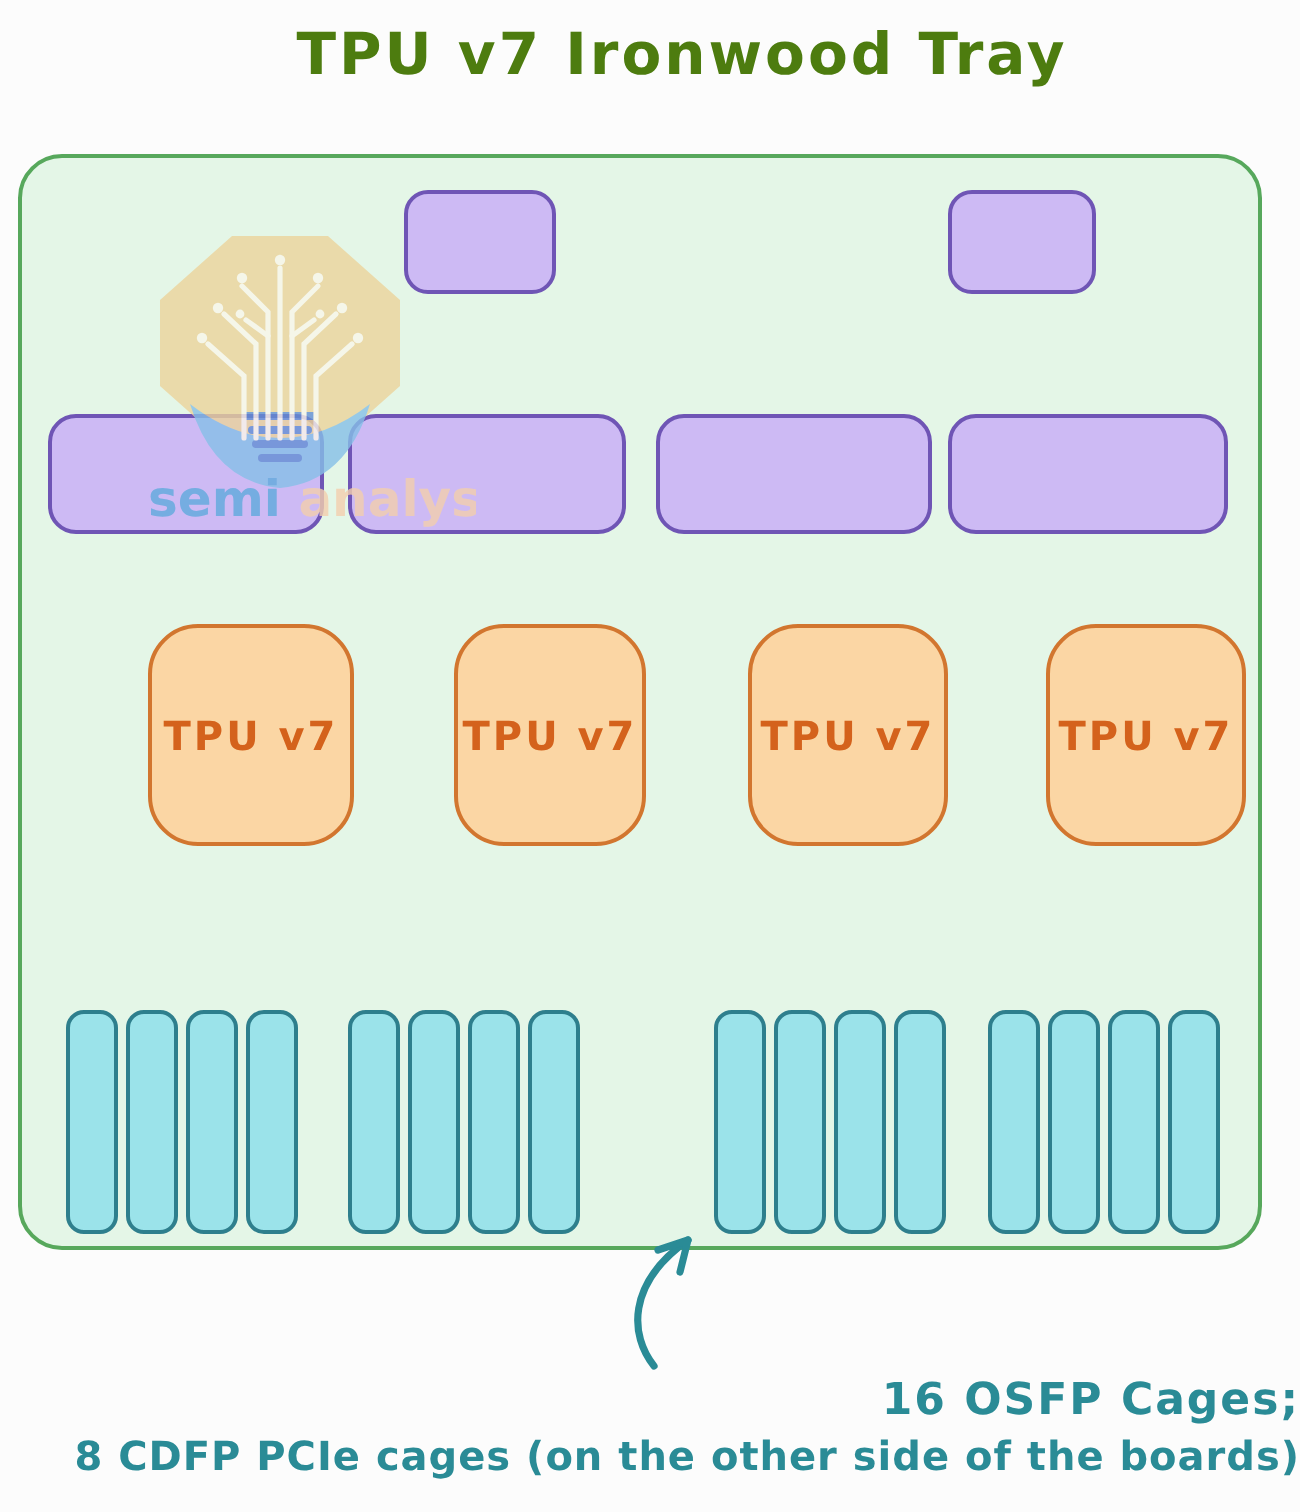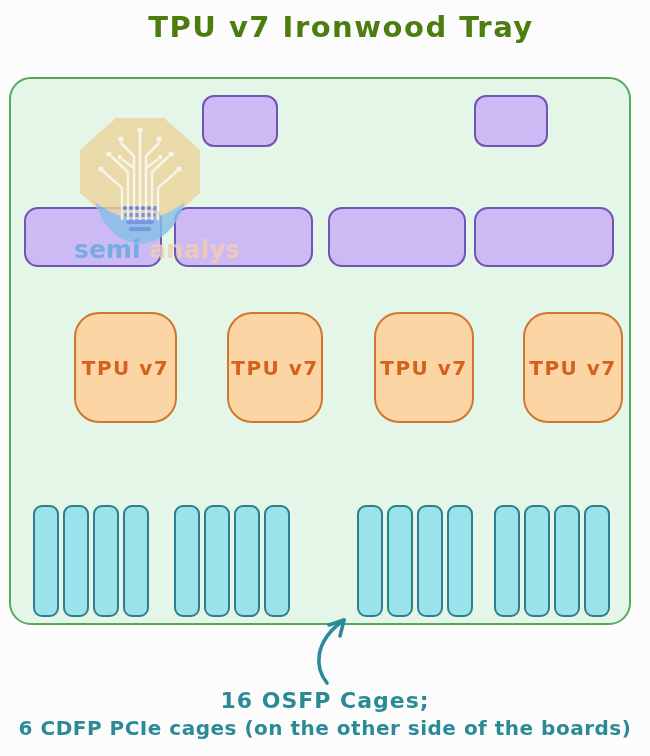--- a/index.html
+++ b/index.html
@@ -76,21 +76,21 @@
     pointer-events:none;
   }
   .arrow{
     position:absolute;
     left:296px; top:608px;
     width:70px; height:85px;
   }
   .caption{
     position:absolute;
     left:0; width:650px;
-    text-align:center;
+    text-align:right;
     color:#2a8b96;
     font-weight:600;
   }
   .caption.line1{ top:688px; font-size:22px; letter-spacing:1px; }
   .caption.line2{ top:716px; font-size:20px; letter-spacing:0.5px; }
 </style>
 </head>
 <body>
 
 <div id="stage">
@@ -183,15 +183,15 @@
   </svg>
 
   <svg class="arrow" viewBox="0 0 70 85">
     <g stroke="#2a8b96" stroke-width="3.6" fill="none" stroke-linecap="round" stroke-linejoin="round">
       <path d="M31 75 C19 60, 17 34, 48 12"></path>
       <path d="M33 17 L48 12 L44 28"></path>
     </g>
   </svg>
 
   <div class="caption line1">16 OSFP Cages;</div>
-  <div class="caption line2">6 CDFP PCIe cages (on the other side of the boards)</div>
+  <div class="caption line2">8 CDFP PCIe cages (on the other side of the boards)</div>
 
 </div>
 
 </body></html>

